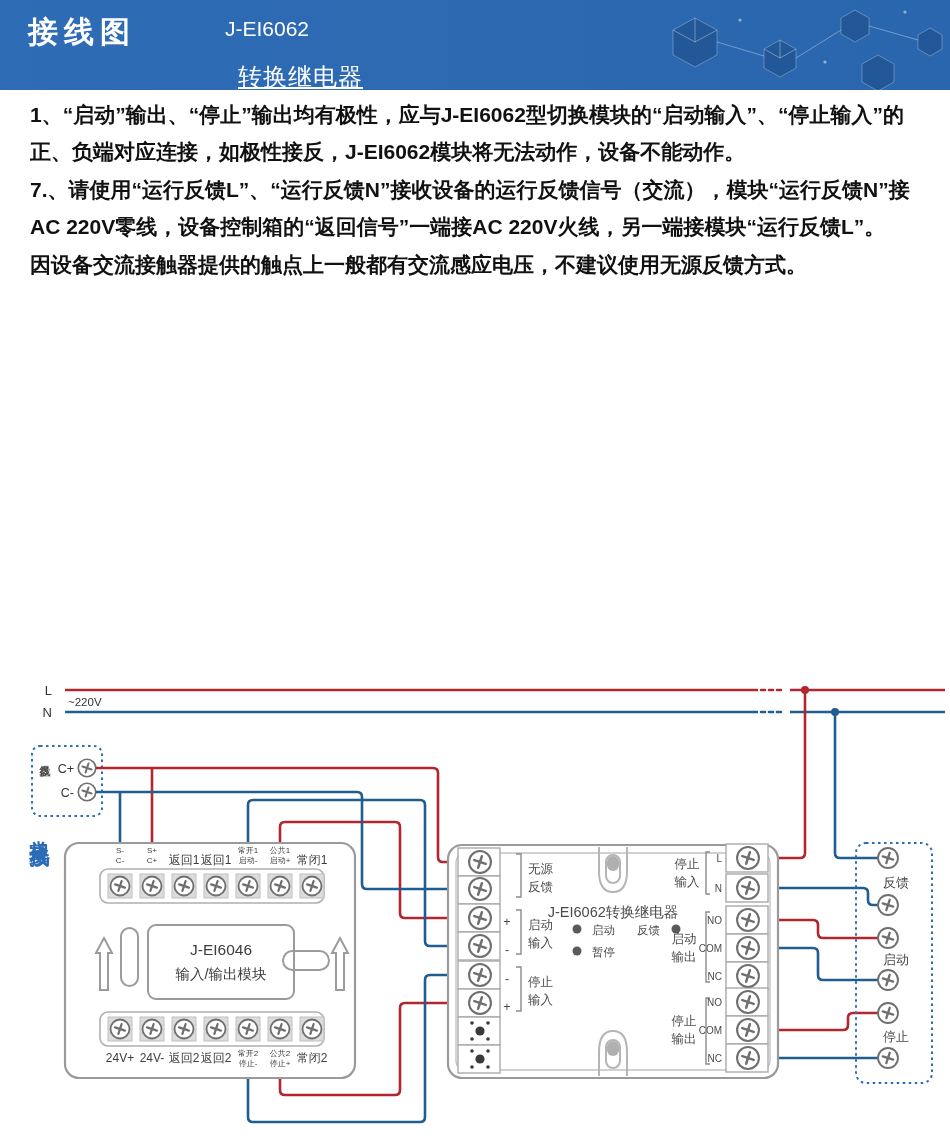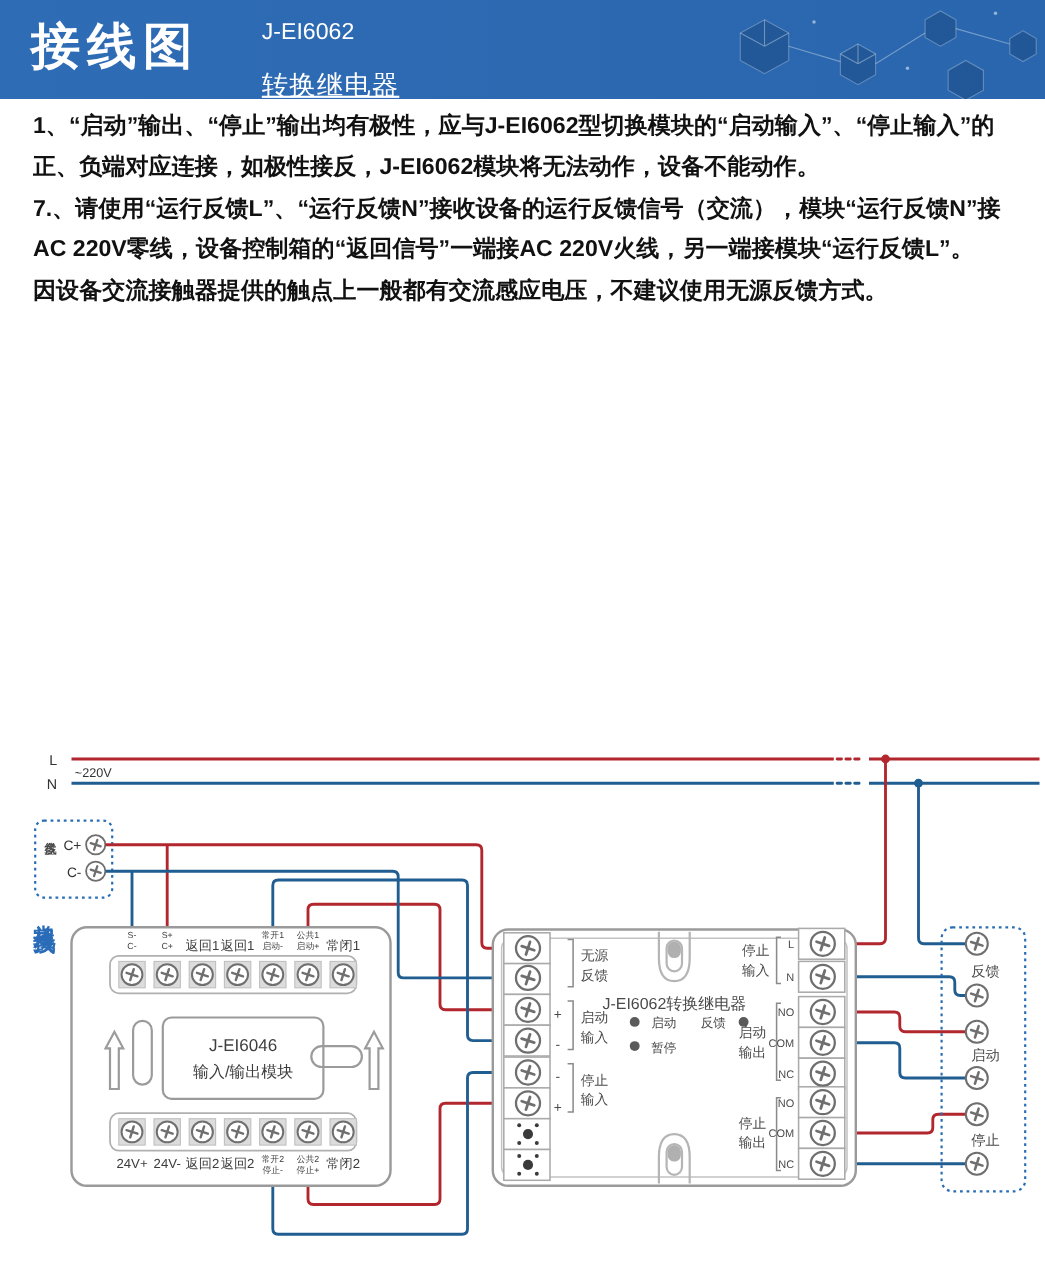--- a/index.html
+++ b/index.html
@@ -1,22 +1,22 @@
 <!DOCTYPE html>
 <html><head>
 <meta charset="utf-8">
 <style>
   html,body{margin:0;padding:0;background:#ffffff;}
   body{font-family:"Liberation Sans",sans-serif;}
   #page{position:relative;width:950px;height:1147px;background:#fff;overflow:hidden;}
 
   
   .header{position:relative;width:950px;height:90px;background:linear-gradient(90deg,#2e6cb5,#2a66ae);overflow:hidden;}
-  .header .title{position:absolute;left:28px;top:12px;font-size:45px;font-weight:bold;color:#fff;letter-spacing:6px;}
-  .header .model{position:absolute;left:238px;top:17px;font-size:21px;color:#fff;text-align:right;}
+  .header .title{position:absolute;left:28px;top:12px;font-size:30px;font-weight:bold;color:#fff;letter-spacing:6px;}
+  .header .model{position:absolute;left:225px;top:17px;font-size:21px;color:#fff;text-align:right;}
   .header .sub{position:absolute;left:238px;top:61px;font-size:24px;color:#fff;letter-spacing:1px;text-decoration:underline;}
   .cubes{position:absolute;right:0;top:0;}
 
   
   .note{margin:15px 30px 4px 30px;font-size:17.5px;color:#e8151c;font-weight:bold;}
   .note .sp{display:inline-block;width:22px;}
   .body-text{margin:6px 28px 0 30px;font-size:21px;line-height:1.78;color:#111;font-weight:bold;}
   .body-text p{margin:0;}
 
   svg text{font-family:"Liberation Sans",sans-serif;}

